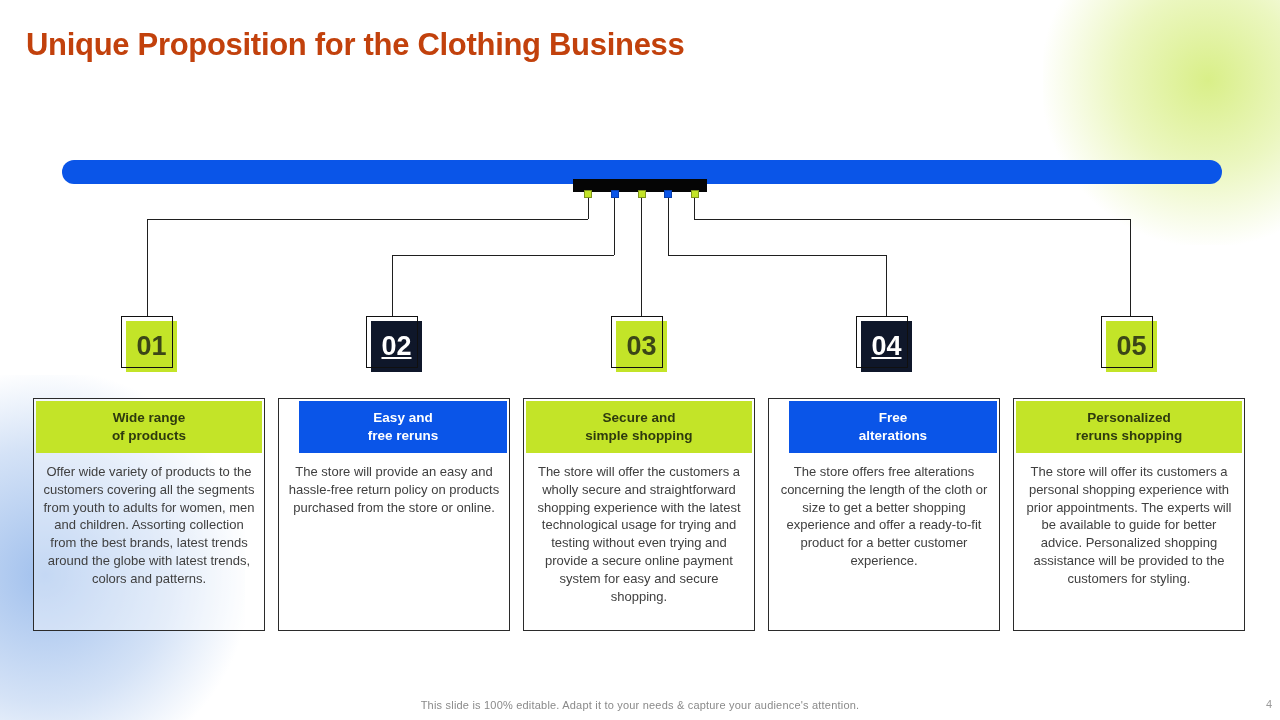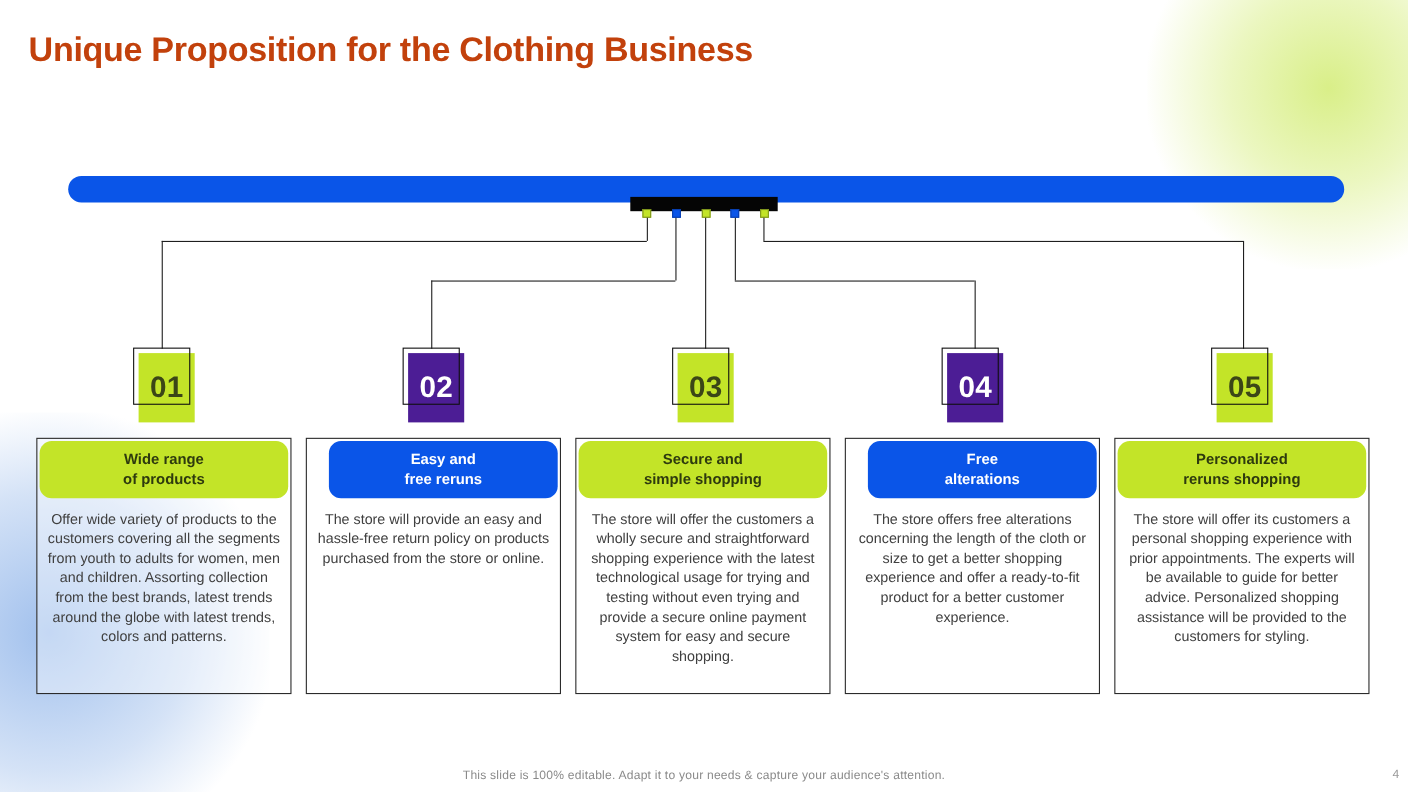--- a/index.html
+++ b/index.html
@@ -37,35 +37,35 @@
   .hub-node.lime { background:#c3e428; border:1px solid #7e941c; }
   .hub-node.blue { background:#0a55e8; border:1px solid #083fb0; }
   
   .ln { position:absolute; background:#1f1f1f; }
   .v { width:1px; }
   .h { height:1px; }
   
   .num-wrap { position:absolute; top:316px; width:56px; height:56px; }
   .num-border { position:absolute; left:0; top:0; width:52px; height:52px; border:1.5px solid #101010; box-sizing:border-box; }
   .num-fill {
-    position:absolute; left:5px; top:5px; width:51px; height:63px;
+    position:absolute; left:5px; top:5px; width:51px; height:51px;
     display:flex; align-items:center; justify-content:center;
     font-size:27px; font-weight:bold;
   }
   .num-fill.lime { background:#c3e428; color:#3b4617; }
-  .num-fill.blue { background:#4c1d95; color:#ffffff; }
+  .num-fill.blue { background:#0f172a; color:#ffffff;text-decoration:underline; }
   
   .card {
     position:absolute; top:398px; width:232px; height:233px; box-sizing:border-box;
     border:1px solid #2b2b2b; background:rgba(255,255,255,0.38);
   }
   .card-head {
     margin:2px; height:52px; display:flex; flex-direction:column;
     align-items:center; justify-content:center;
-    font-size:13.5px; font-weight:bold; line-height:1.32; text-align:center;border-radius:11px;
+    font-size:13.5px; font-weight:bold; line-height:1.32; text-align:center;
   }
   .card-head.lime { background:#c3e428; color:#2e3a0e; }
   .card-head.blue { background:#0a55e8; color:#ffffff;margin-left:20px; }
   .card-body {
     padding:8px 9px 0 9px; font-size:13px; line-height:1.37; color:#404040;
     text-align:center;
   }
   
   .footer-note {
     position:absolute; left:0; top:699px; width:1280px; text-align:center;

